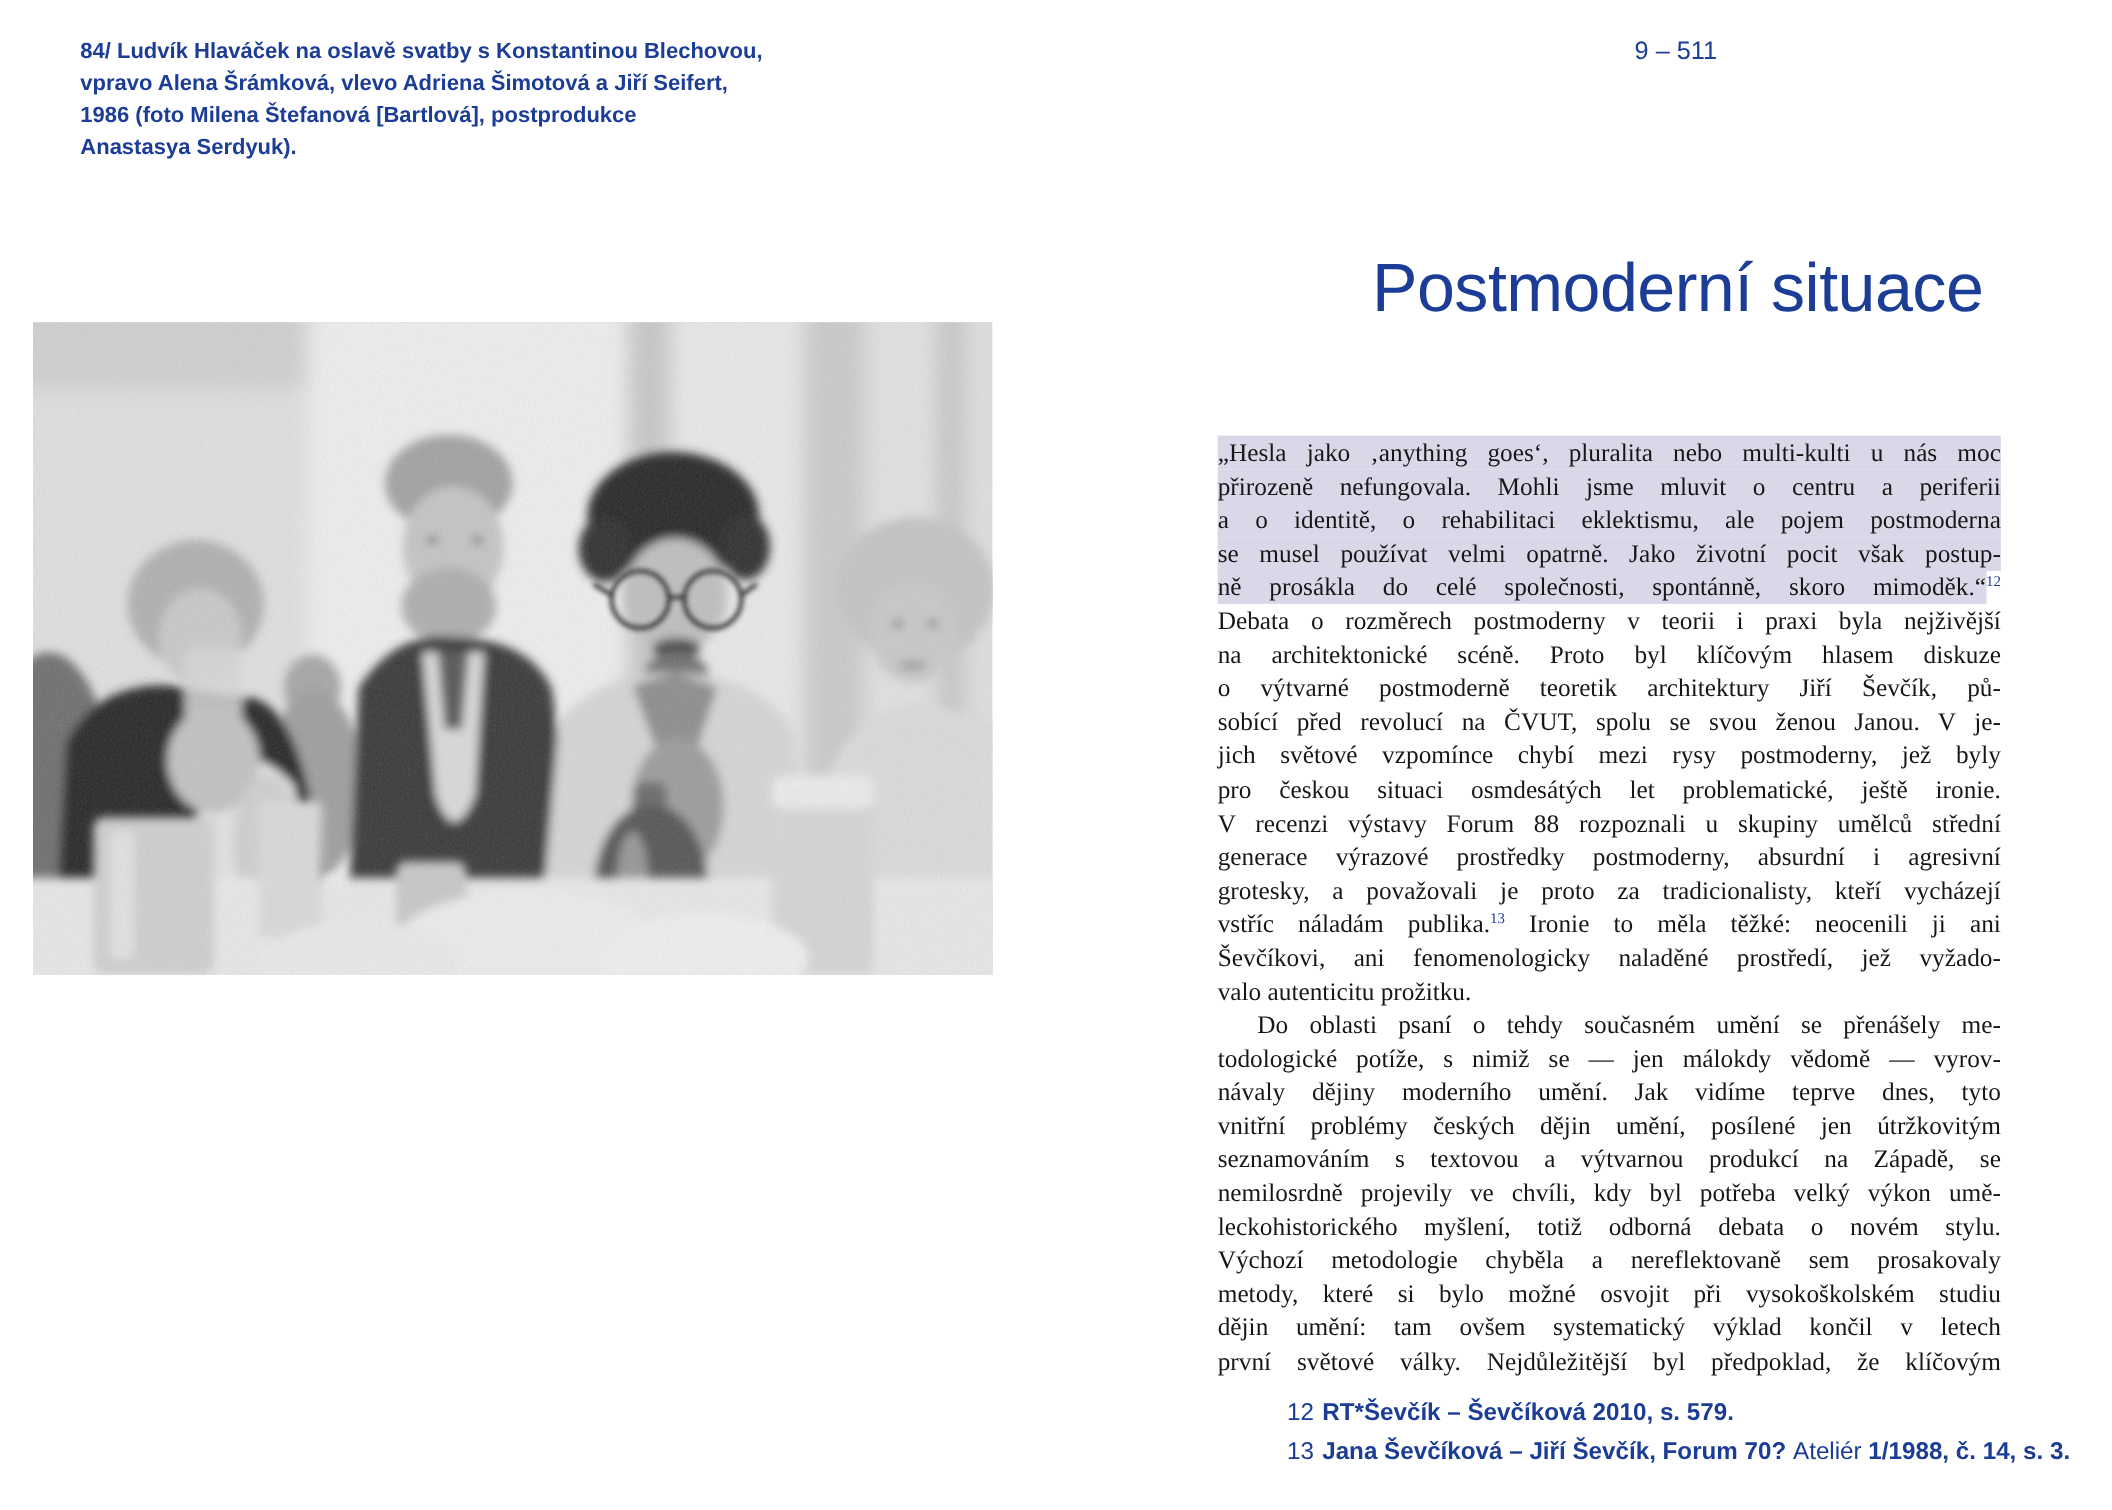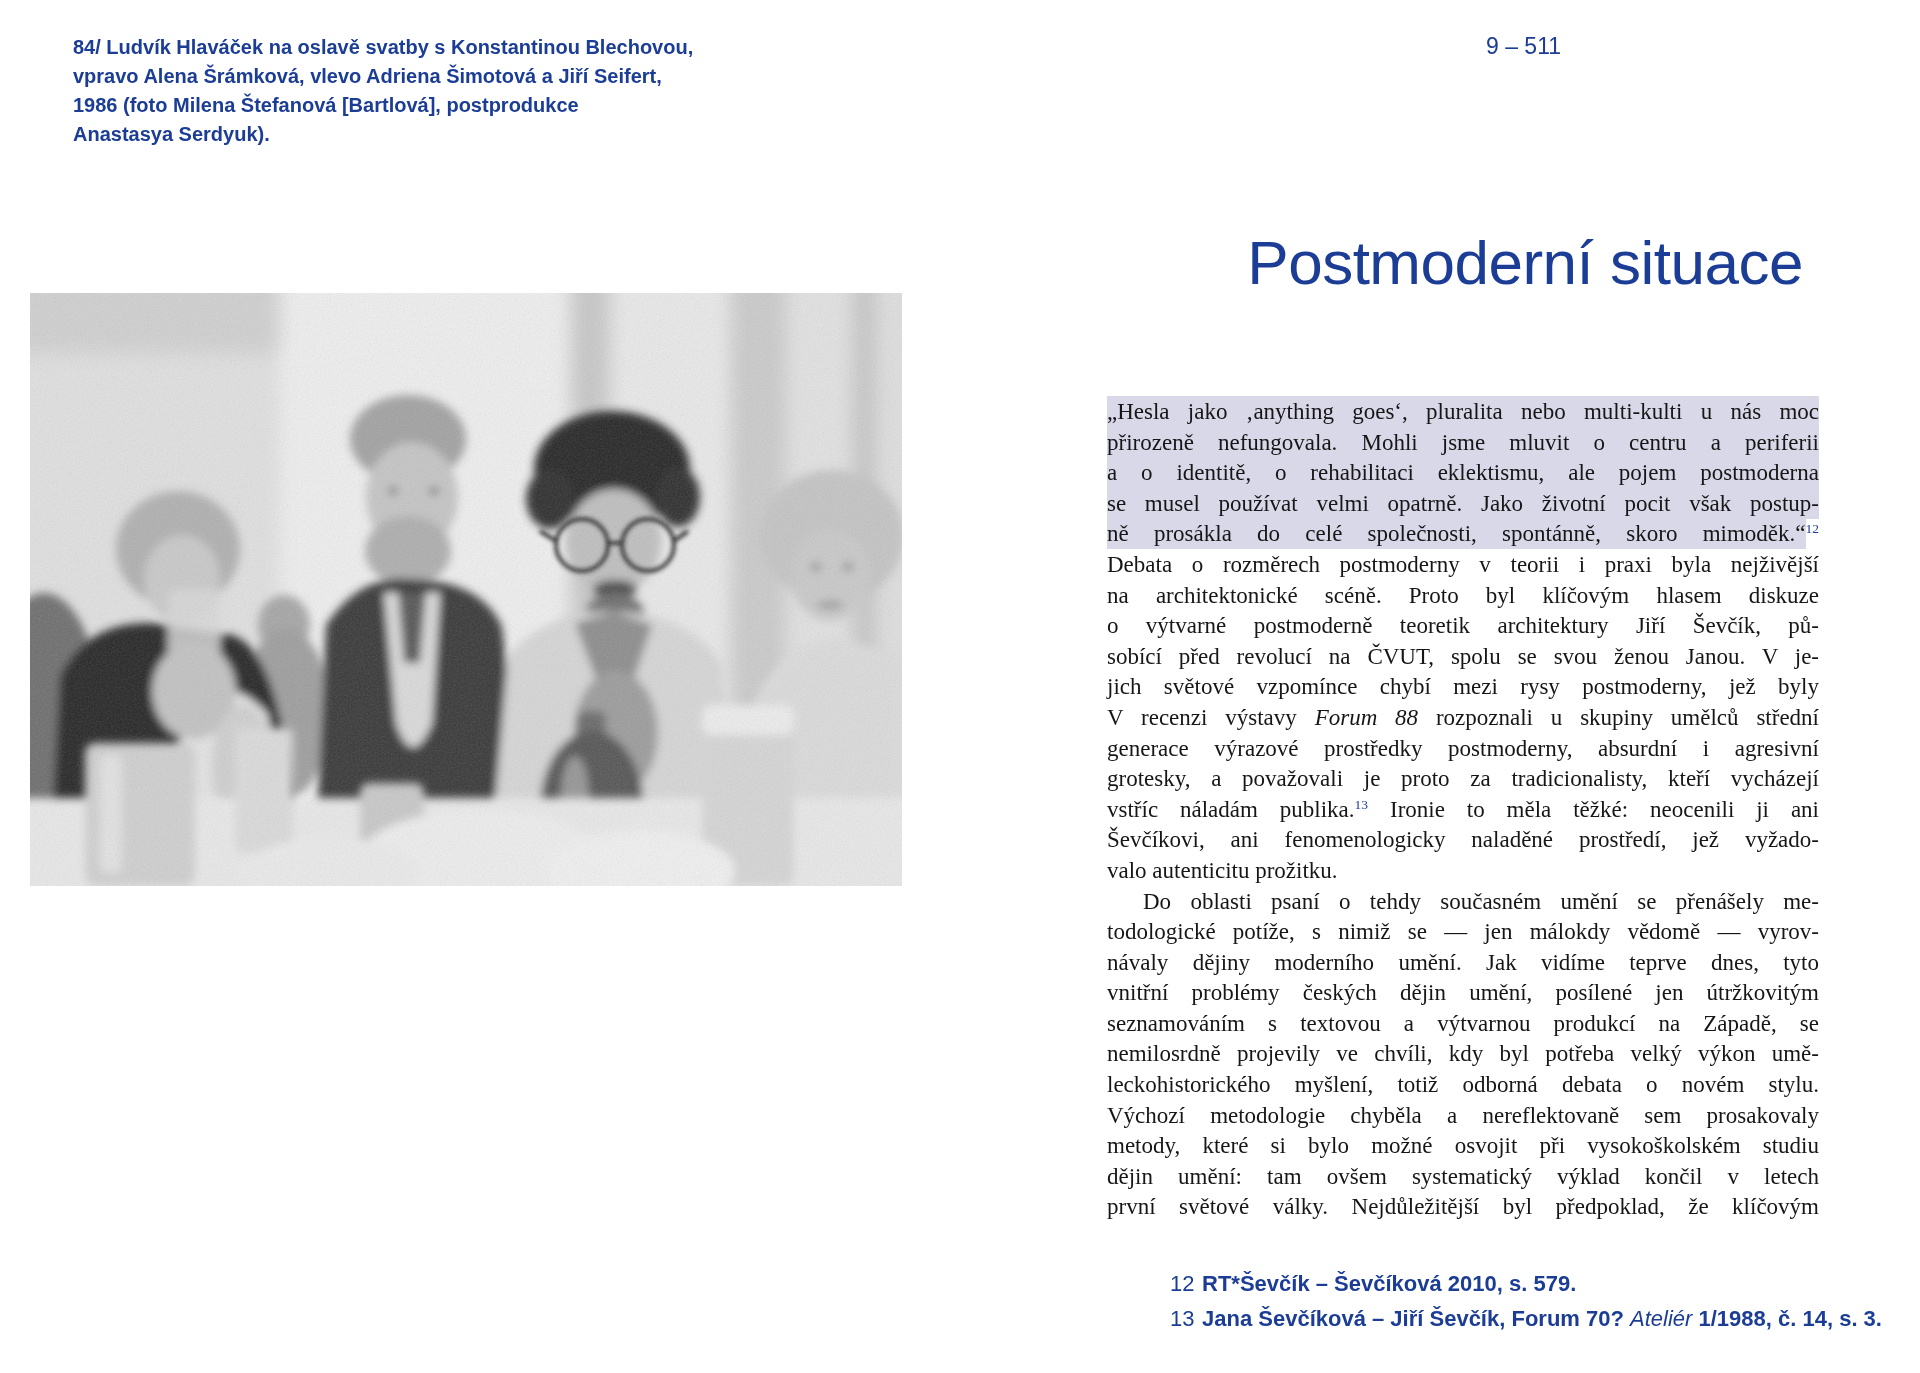--- a/index.html
+++ b/index.html
@@ -21,21 +21,21 @@
          text-align:right;padding-right:16px;letter-spacing:-0.5px;white-space:nowrap;margin-top:28px;}
   .body{position:absolute;left:1107px;top:397px;width:712px;
         font-family:"Liberation Serif",serif;font-size:23px;line-height:30.6px;
         color:var(--ink);}
   .line{height:30.6px;text-align:justify;text-align-last:justify;}
   .line.end{text-align-last:left;}
   .line.ind{text-indent:36px;}
   .hl{background:var(--hl);padding:3px 0;}
   .sup{color:var(--blue);font-size:13.5px;position:relative;top:-8px;
        font-family:"Liberation Serif",serif;}
-  .it{font-style:italic;}
+  .it{}
   .fns{position:absolute;left:1170px;top:1266px;color:var(--blue);
        font-size:22px;line-height:35px;}
   .fn-row{display:flex;}
   .fn-num{width:32px;flex:none;font-weight:400;}
   .fn-text{font-weight:bold;}
   .fn-text .reg{font-weight:400;}
 </style>
 </head>
 <body style="--blue: #1b3d96; --hl: #d9d8e9; --ink: #161616;">
 
@@ -164,20 +164,21 @@
       <div class="line"><span class="hl">„Hesla jako ‚anything goes‘, pluralita nebo multi-kulti u nás moc</span></div>
       <div class="line"><span class="hl">přirozeně nefungovala. Mohli jsme mluvit o centru a periferii</span></div>
       <div class="line"><span class="hl">a o identitě, o rehabilitaci eklektismu, ale pojem postmoderna</span></div>
       <div class="line"><span class="hl">se musel používat velmi opatrně. Jako životní pocit však postup-</span></div>
       <div class="line"><span class="hl">ně prosákla do celé společnosti, spontánně, skoro mimoděk.“</span><span class="sup">12</span></div>
       <div class="line"><span>Debata o rozměrech postmoderny v teorii i praxi byla nejživější</span></div>
       <div class="line"><span>na architektonické scéně. Proto byl klíčovým hlasem diskuze</span></div>
       <div class="line"><span>o výtvarné postmoderně teoretik architektury Jiří Ševčík, pů-</span></div>
       <div class="line"><span>sobící před revolucí na ČVUT, spolu se svou ženou Janou. V je-</span></div>
       <div class="line"><span>jich světové vzpomínce chybí mezi rysy postmoderny, jež byly</span></div>
+      <div class="line"><span>pro českou situaci osmdesátých let problematické, ještě ironie.</span></div>
       <div class="line"><span>V recenzi výstavy </span><span class="it">Forum 88</span><span> rozpoznali u skupiny umělců střední</span></div>
       <div class="line"><span>generace výrazové prostředky postmoderny, absurdní i agresivní</span></div>
       <div class="line"><span>grotesky, a považovali je proto za tradicionalisty, kteří vycházejí</span></div>
       <div class="line"><span>vstříc náladám publika.</span><span class="sup">13</span><span> Ironie to měla těžké: neocenili ji ani</span></div>
       <div class="line"><span>Ševčíkovi, ani fenomenologicky naladěné prostředí, jež vyžado-</span></div>
       <div class="line end"><span>valo autenticitu prožitku.</span></div>
       <div class="line ind"><span>Do oblasti psaní o tehdy současném umění se přenášely me-</span></div>
       <div class="line"><span>todologické potíže, s nimiž se — jen málokdy vědomě — vyrov-</span></div>
       <div class="line"><span>návaly dějiny moderního umění. Jak vidíme teprve dnes, tyto</span></div>
       <div class="line"><span>vnitřní problémy českých dějin umění, posílené jen útržkovitým</span></div>

